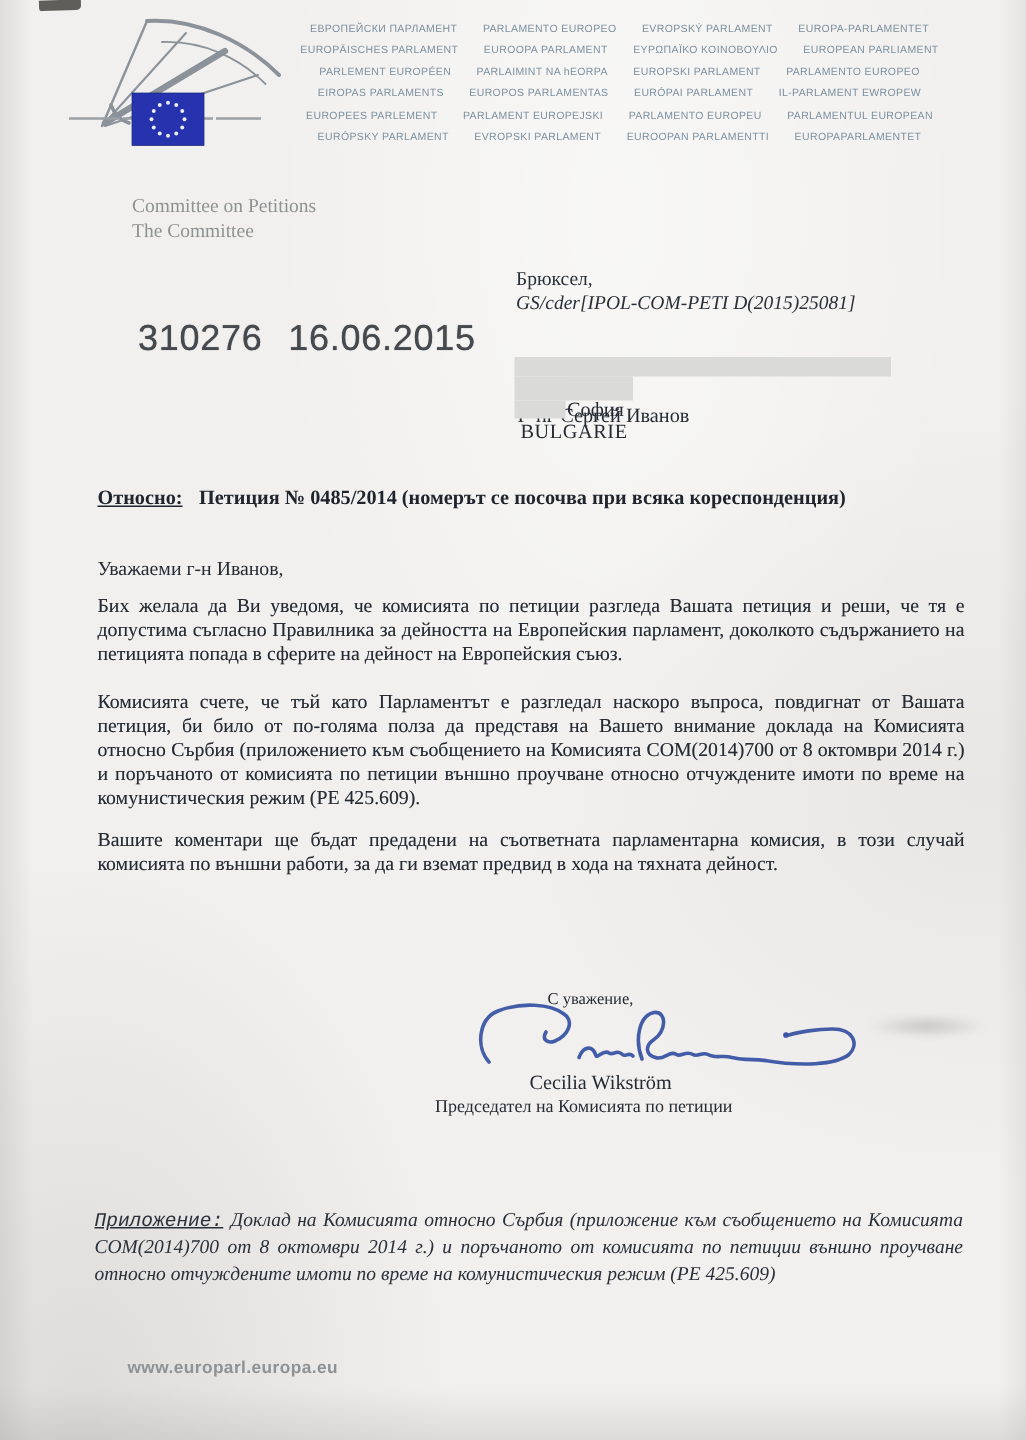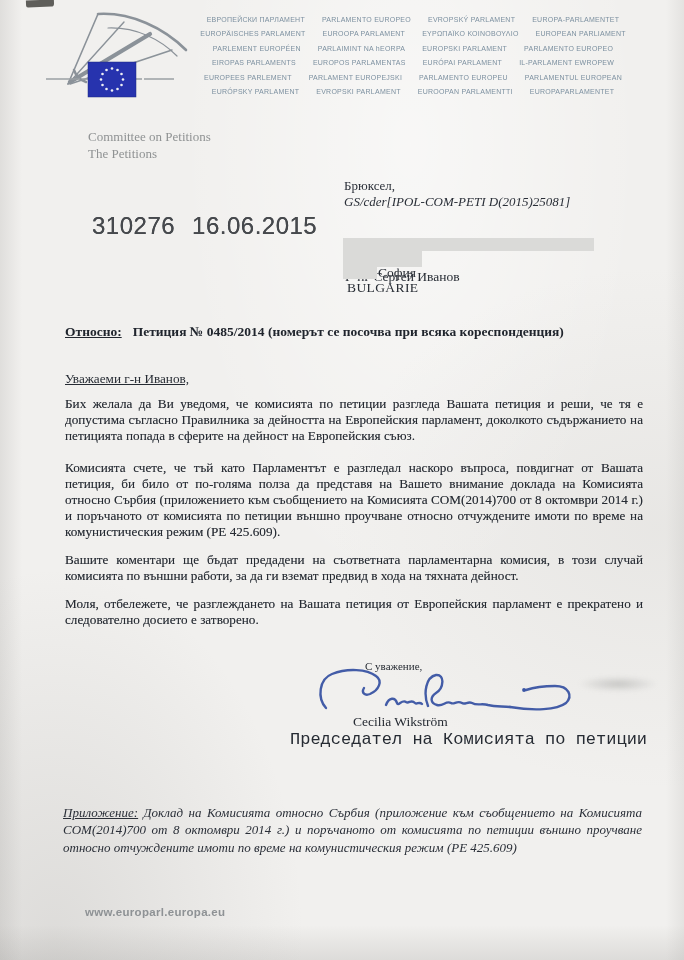--- a/index.html
+++ b/index.html
@@ -36,30 +36,30 @@
   .redact{background:#dadad8;}
   .r1{left:343px;top:238px;width:251px;height:13px;}
   .r2{left:343px;top:251px;width:79px;height:16px;}
   .r3{left:343px;top:267px;width:34px;height:12px;}
   .city{left:378px;top:265px;font-size:13.5px;}
   .country{left:347px;top:280px;font-size:13.5px;letter-spacing:.4px;}
   
   .subject{left:65px;top:324px;width:578px;font-size:13.5px;font-weight:bold;color:#20252d;}
   .subject .lbl{text-decoration:underline;margin-right:11px;}
   
-  .salutation{left:65px;top:371px;font-size:13.2px;text-decoration:underline;}
+  .salutation{left:65px;top:371px;font-size:13.2px;}
   .para{left:65px;width:578px;font-size:13.2px;line-height:16px;text-align:justify;text-shadow:0 0 .4px rgba(38,43,51,.4);}
   .p1{top:396px;} .p2{top:460px;} .p3{top:552px;} .p4{top:596px;}
   .valediction{left:365px;top:660px;font-size:11px;text-align:right;}
   .sig-smudge{left:578px;top:676px;width:80px;height:16px;background:radial-gradient(ellipse,rgba(160,160,158,.5),rgba(0,0,0,0) 70%);filter:blur(2px);}
   .signer{left:353px;top:714px;font-size:13.5px;}
-  .signer-title{left:290px;top:730px;font-size:17px;font-family:Liberation Mono, monospace;}
+  .signer-title{left:290px;top:730px;font-size:12px;}
   
   .enclosure{left:63px;top:804px;width:579px;font-size:13px;font-style:italic;line-height:17.3px;text-align:justify;color:#2a2f38;}
-  .enclosure .lbl{text-decoration:underline;margin-right:5px;}
+  .enclosure .lbl{text-decoration:underline;margin-right:5px;font-family:Liberation Mono, monospace;}
   
   .footer{left:85px;top:906px;font-family:"Liberation Sans", sans-serif;font-size:11.5px;font-weight:bold;color:#8e9295;letter-spacing:.3px;}
   svg{display:block;}
 </style>
 </head>
 <body>
 
 <div class="page">
 
   <div class="abs corner-mark"></div>
@@ -131,21 +131,21 @@
     <div class="lang-row">
       <span>EURÓPSKY PARLAMENT</span>
       <span>EVROPSKI PARLAMENT</span>
       <span>EUROOPAN PARLAMENTTI</span>
       <span>EUROPAPARLAMENTET</span>
     </div>
   </div>
 
   <div class="abs sender">
     <div>Committee on Petitions</div>
-    <div>The Petitions</div>
+    <div>The Committee</div>
   </div>
 
   <div class="abs refblock">
     <div>Брюксел,</div>
     <div class="refline">GS/cder[IPOL-COM-PETI D(2015)25081]</div>
   </div>
 
   <div class="abs stamp">
     <span>310276</span>
     <span>16.06.2015</span>
@@ -159,21 +159,20 @@
   <div class="abs country">BULGARIE</div>
 
   <div class="abs subject">
     <span class="lbl">Относно:</span><span>Петиция № 0485/2014 (номерът се посочва при всяка кореспонденция)</span>
   </div>
 
   <div class="abs salutation">Уважаеми г-н Иванов,</div>
   <div class="abs para p1">Бих желала да Ви уведомя, че комисията по петиции разгледа Вашата петиция и реши, че тя е допустима съгласно Правилника за дейността на Европейския парламент, доколкото съдържанието на петицията попада в сферите на дейност на Европейския съюз.</div>
   <div class="abs para p2">Комисията счете, че тъй като Парламентът е разгледал наскоро въпроса, повдигнат от Вашата петиция, би било от по-голяма полза да представя на Вашето внимание доклада на Комисията относно Сърбия (приложението към съобщението на Комисията COM(2014)700 от 8 октомври 2014 г.) и поръчаното от комисията по петиции външно проучване относно отчуждените имоти по време на комунистическия режим (PE 425.609).</div>
   <div class="abs para p3">Вашите коментари ще бъдат предадени на съответната парламентарна комисия, в този случай комисията по външни работи, за да ги вземат предвид в хода на тяхната дейност.</div>
-  <div class="abs para p4">Моля, отбележете, че разглеждането на Вашата петиция от Европейския парламент е прекратено и следователно досието е затворено.</div>
 
   <div class="abs valediction">С уважение,</div>
 
   <div class="abs" style="left:310px;top:660px;">
     <svg width="280" height="60" viewBox="0 0 280 60">
       <g stroke="#3a55a4" stroke-width="2.4" fill="none" stroke-linecap="round" opacity="0.95">
         <path d="M16,48 C7,38 9,19 22,14 C37,8 57,9 66,16 C73,21 69,30 60,34 C55,36 51,33 54,28"></path>
         <path d="M76,45 C79,37 85,37 87,43 C88,47 92,39 96,42 C99,44 101,39 105,43 C107,45 109,41 112,44"></path>
         <path d="M118,46 C113,33 116,17 126,15 C135,14 134,28 126,33 C120,37 120,43 127,45 C133,47 136,40 141,43 C144,45 147,40 152,43 C155,45 158,41 162,43 C167,46 172,43 178,45 C186,47 193,46 200,47"></path>
         <path d="M200,47 C224,51 247,50 256,43 C263,36 259,26 245,26 C235,26 222,28 216,30"></path>

